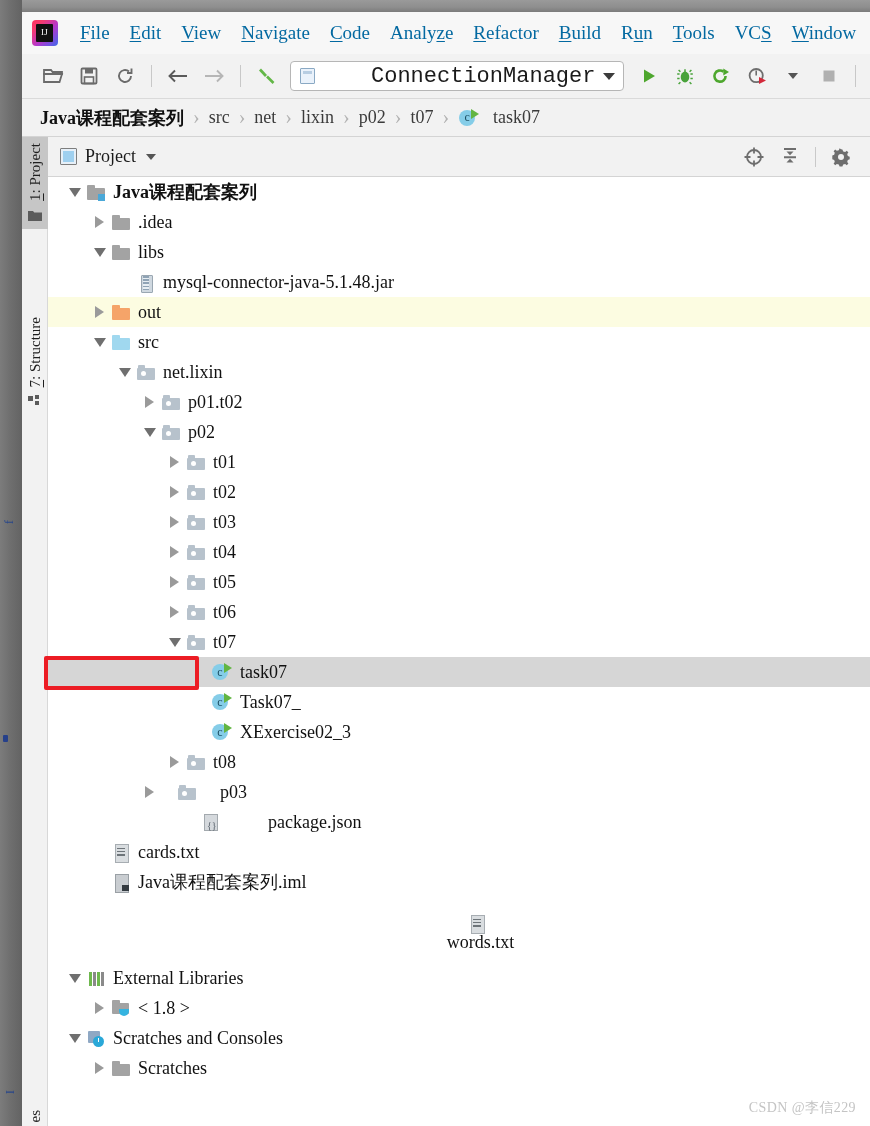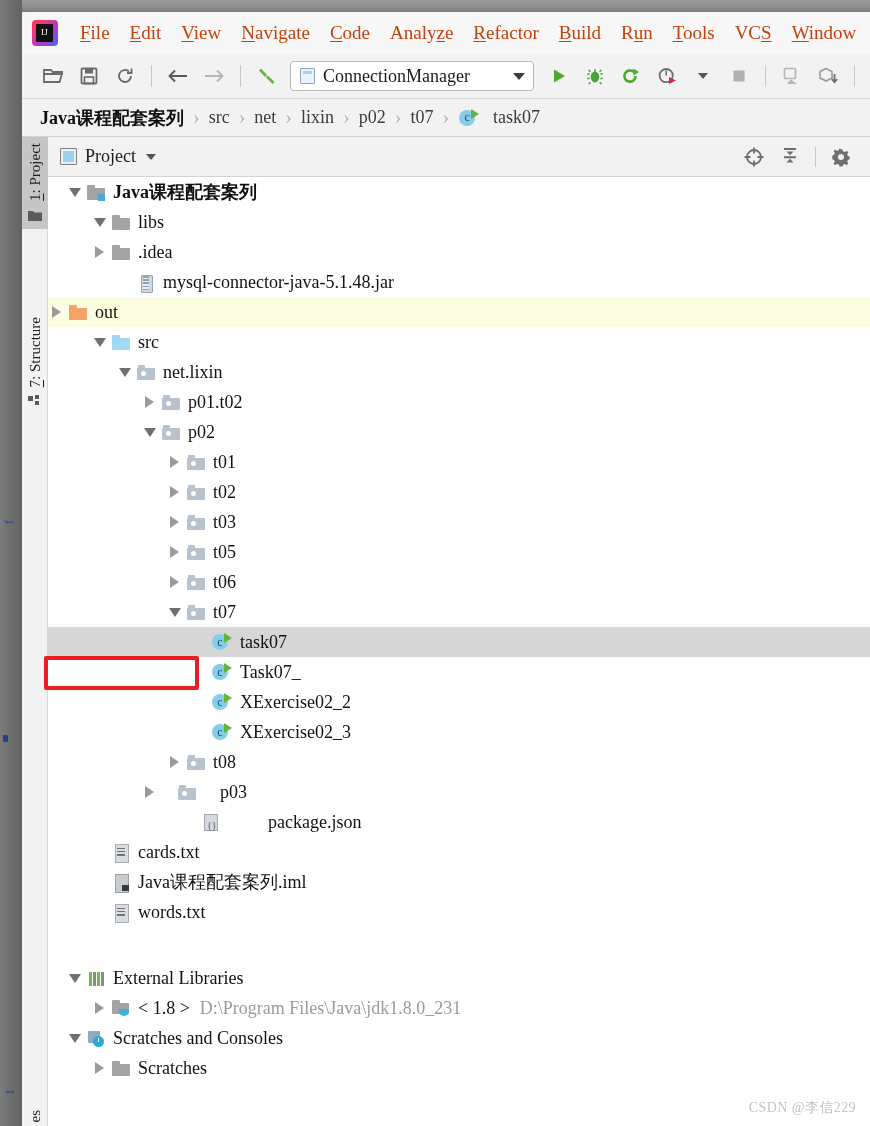--- a/index.html
+++ b/index.html
@@ -63,21 +63,21 @@
     width: 17px; height: 18px; background: #101010; border-radius: 1px;
   }
   .ij-logo::after {
     content: "IJ"; position: absolute; left: 4px; top: 3px;
     width: 17px; height: 18px; color: #fff; font-size: 9px;
     font-family: "Liberation Serif", serif;
     letter-spacing: .3px;
     display: flex; align-items: center; justify-content: center;
   }
   .menu-item {
-    font-size: 19px; color: #c2410c; padding: 2px 10px;
+    font-size: 19px; color: #0369a1; padding: 2px 10px;
     font-family: "Liberation Serif", serif;
     white-space: nowrap; cursor: default;
   }
   .menu-item u { text-decoration: underline; text-underline-offset: 2px; }
 
   
   .toolbar {
     height: 45px; display: flex; align-items: center;
     background: #f2f2f2; padding-left: 14px; gap: 2px;
     border-bottom: 1px solid #dadada;
@@ -91,22 +91,22 @@
     width: 1px; height: 22px; background: #c8c8c8; margin: 0 7px; flex: 0 0 auto;
   }
   .run-config {
     display: flex; align-items: center; gap: 8px;
     height: 30px; min-width: 244px; padding: 0 8px 0 9px;
     margin: 0 6px 0 4px;
     background: #ffffff; border: 1px solid #b6b6b6; border-radius: 4px;
     flex: 0 0 auto;
   }
   .run-config .rc-label {
-    font-size: 18px; color: #1a1a1a;
-    font-family: Liberation Serif, serif; flex: 1; white-space: nowrap;
+    font-size: 22px; color: #1a1a1a;
+    font-family: Liberation Mono, monospace; flex: 1; white-space: nowrap; margin-left: 48px;
   }
   .rc-icon {
     width: 15px; height: 16px; background: #eaf2fb;
     border: 1.4px solid #8aa9c4; border-radius: 1px; flex: 0 0 auto;
     position: relative;
   }
   .rc-icon::after{
     content:""; position:absolute; left:2px; top:2px; right:2px; height:3px;
     background:#b7cde2;
   }
@@ -577,40 +577,40 @@
               <span class="twisty">
                 <span class="tw-open"></span>
               </span>
               <span class="ic ic-proj">
                 <i></i>
               </span>
               <span class="lbl bold">Java课程配套案列</span>
             </div>
             <div class="row" style="padding-left: 43px;">
               <span class="twisty">
+                <span class="tw-closed"></span>
+              </span>
+              <span class="ic ic-folder-gray"></span>
+              <span class="lbl">.idea</span>
+            </div>
+            <div class="row" style="padding-left: 43px;">
+              <span class="twisty">
                 <span class="tw-open"></span>
               </span>
               <span class="ic ic-folder-gray"></span>
               <span class="lbl">libs</span>
             </div>
-            <div class="row" style="padding-left: 43px;">
-              <span class="twisty">
-                <span class="tw-closed"></span>
-              </span>
-              <span class="ic ic-folder-gray"></span>
-              <span class="lbl">.idea</span>
-            </div>
             <div class="row" style="padding-left: 68px;">
               <span class="twisty">
                 <span class="tw-blank"></span>
               </span>
               <span class="ic ic-jar"></span>
               <span class="lbl">mysql-connector-java-5.1.48.jar</span>
             </div>
-            <div class="row hl" style="">
+            <div class="row hl" style="padding-left: 43px;">
               <span class="twisty">
                 <span class="tw-closed"></span>
               </span>
               <span class="ic ic-folder-orange"></span>
               <span class="lbl">out</span>
             </div>
             <div class="row" style="padding-left: 43px;">
               <span class="twisty">
                 <span class="tw-open"></span>
               </span>
@@ -671,20 +671,29 @@
               </span>
               <span class="lbl">t03</span>
             </div>
             <div class="row" style="padding-left: 118px;">
               <span class="twisty">
                 <span class="tw-closed"></span>
               </span>
               <span class="ic ic-pkg">
                 <i></i>
               </span>
+              <span class="lbl">t04</span>
+            </div>
+            <div class="row" style="padding-left: 118px;">
+              <span class="twisty">
+                <span class="tw-closed"></span>
+              </span>
+              <span class="ic ic-pkg">
+                <i></i>
+              </span>
               <span class="lbl">t05</span>
             </div>
             <div class="row" style="padding-left: 118px;">
               <span class="twisty">
                 <span class="tw-closed"></span>
               </span>
               <span class="ic ic-pkg">
                 <i></i>
               </span>
               <span class="lbl">t06</span>
@@ -708,29 +717,20 @@
               <span class="lbl">task07</span>
             </div>
             <div class="row" style="padding-left: 143px;">
               <span class="twisty">
                 <span class="tw-blank"></span>
               </span>
               <span class="ic ic-class">
                 <i></i>
               </span>
               <span class="lbl">Task07_</span>
-            </div>
-            <div class="row" style="padding-left: 143px;">
-              <span class="twisty">
-                <span class="tw-blank"></span>
-              </span>
-              <span class="ic ic-class">
-                <i></i>
-              </span>
-              <span class="lbl">XExercise02_2</span>
             </div>
             <div class="row" style="padding-left: 143px;">
               <span class="twisty">
                 <span class="tw-blank"></span>
               </span>
               <span class="ic ic-class">
                 <i></i>
               </span>
               <span class="lbl">XExercise02_3</span>
             </div>
@@ -766,21 +766,21 @@
               <span class="ic ic-txt"></span>
               <span class="lbl">cards.txt</span>
             </div>
             <div class="row" style="padding-left: 43px;">
               <span class="twisty">
                 <span class="tw-blank"></span>
               </span>
               <span class="ic ic-iml"></span>
               <span class="lbl">Java课程配套案列.iml</span>
             </div>
-            <div class="row" style="padding-left: 43px;">
+            <div class="row" style="padding-left: 43px; flex-direction: column;">
               <span class="twisty">
                 <span class="tw-blank"></span>
               </span>
               <span class="ic ic-txt"></span>
               <span class="lbl">words.txt</span>
             </div>
             <div class="row" style="padding-left: 18px; margin-top: 36px;">
               <span class="twisty">
                 <span class="tw-open"></span>
               </span>
@@ -793,21 +793,20 @@
               <span class="lbl">External Libraries</span>
             </div>
             <div class="row" style="padding-left: 43px;">
               <span class="twisty">
                 <span class="tw-closed"></span>
               </span>
               <span class="ic ic-jdk">
                 <i></i>
               </span>
               <span class="lbl">&lt; 1.8 &gt;</span>
-              <span class="lbl dim">D:\Program Files\Java\jdk1.8.0_231</span>
             </div>
             <div class="row" style="padding-left: 18px;">
               <span class="twisty">
                 <span class="tw-open"></span>
               </span>
               <span class="ic ic-scr">
                 <i></i>
               </span>
               <span class="lbl">Scratches and Consoles</span>
             </div>

